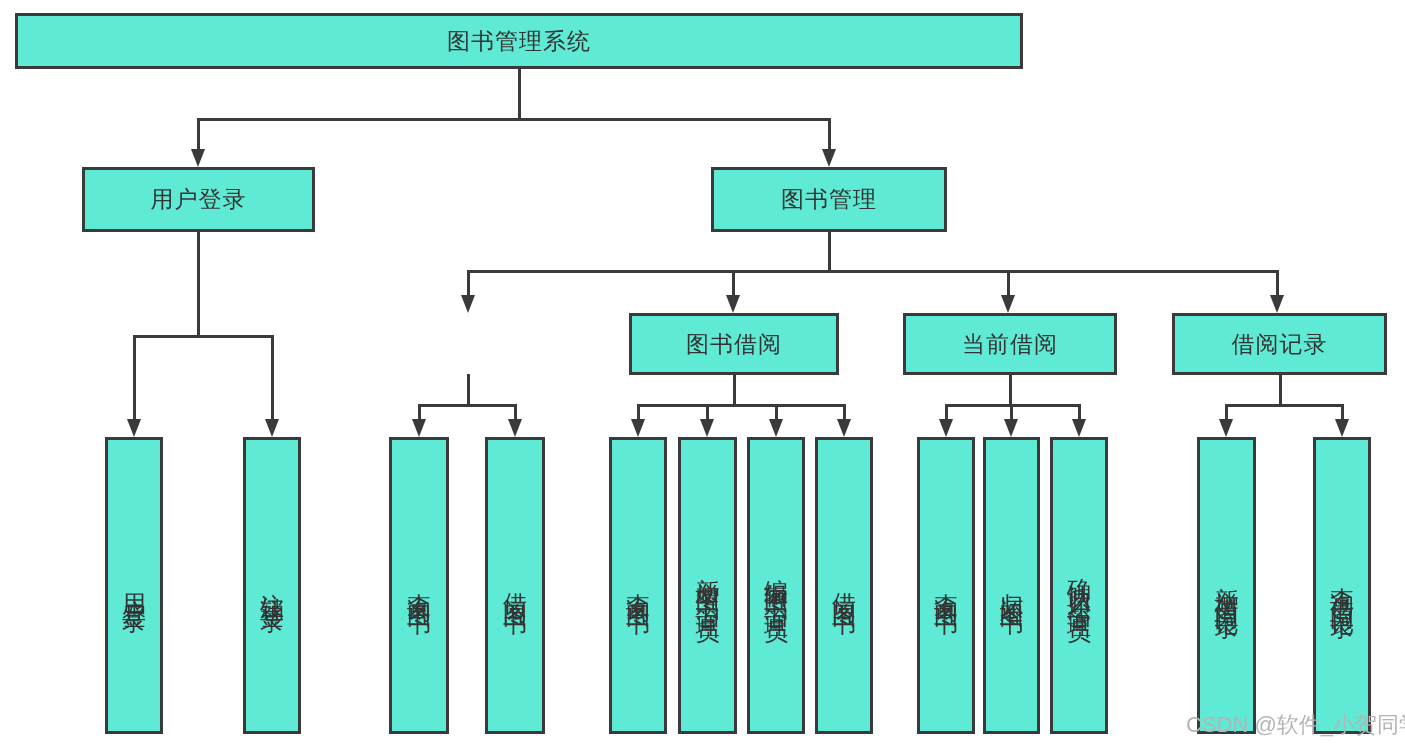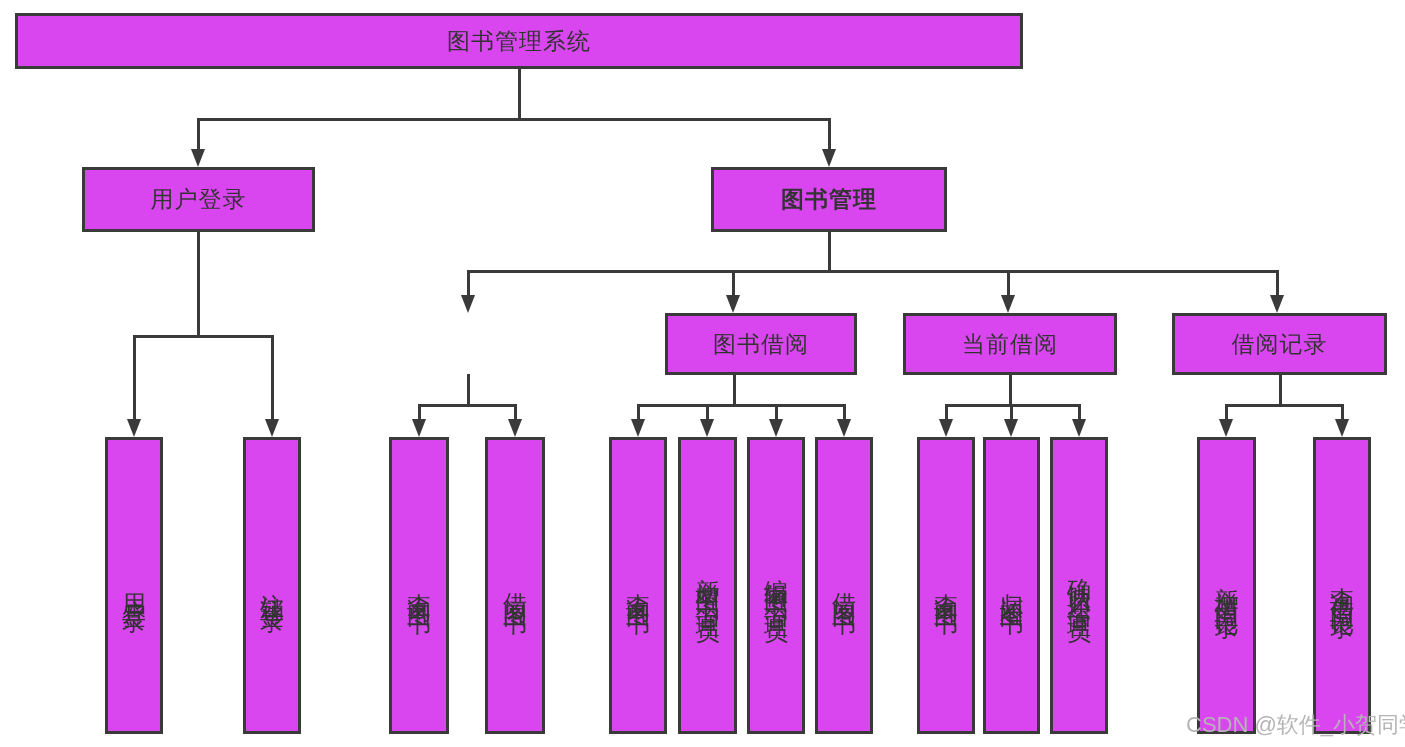--- a/index.html
+++ b/index.html
@@ -4,21 +4,21 @@
 <style>
   :root{
     --line:#3a3a3a; --text:#333333; --watermark:#b5b5b5; --background:#ffffff;
   }
   *{margin:0;padding:0;box-sizing:border-box;}
   html,body{background:var(--background);}
   body{font-family:"Liberation Sans","DejaVu Sans",sans-serif;}
   .canvas{position:relative;width:1405px;height:747px;background:var(--background);overflow:hidden;}
 
   .box{
-    position:absolute;background:#d946ef;border:3px solid var(--line);
+    position:absolute;background:#5eead4;border:3px solid var(--line);
     display:flex;align-items:center;justify-content:center;
     color:var(--text);
   }
   .box.h{font-size:23px;letter-spacing:1px;}
   .box.leaf{font-size:24px;}
   .leaf .vtext{
     writing-mode:vertical-rl;text-orientation:mixed;
     letter-spacing:6px;line-height:1;white-space:nowrap;
   }
 
@@ -46,21 +46,21 @@
   <div class="vl" style="left:518px;top:68px;height:52px;"></div>
   <div class="hl" style="left:197px;top:118px;width:633px;"></div>
   <div class="vl" style="left:197px;top:118px;height:33px;"></div>
   <div class="arw" style="left:191px;top:149px;"></div>
   <div class="vl" style="left:828px;top:118px;height:33px;"></div>
   <div class="arw" style="left:822px;top:149px;"></div>
 
   <div class="box h" style="left:82px;top:167px;width:233px;height:65px;">
     <span>用户登录</span>
   </div>
-  <div class="box h" style="left:711px;top:167px;width:236px;height:65px;font-weight:bold;">
+  <div class="box h" style="left:711px;top:167px;width:236px;height:65px;">
     <span>图书管理</span>
   </div>
 
   <div class="vl" style="left:197px;top:232px;height:105px;"></div>
   <div class="hl" style="left:133px;top:335px;width:141px;"></div>
   <div class="vl" style="left:133px;top:335px;height:86px;"></div>
   <div class="arw" style="left:127px;top:419px;"></div>
   <div class="vl" style="left:271px;top:335px;height:86px;"></div>
   <div class="arw" style="left:265px;top:419px;"></div>
 
@@ -68,21 +68,21 @@
   <div class="hl" style="left:467px;top:270px;width:812px;"></div>
   <div class="vl" style="left:467px;top:270px;height:27px;"></div>
   <div class="arw" style="left:461px;top:295px;"></div>
   <div class="vl" style="left:732px;top:270px;height:27px;"></div>
   <div class="arw" style="left:726px;top:295px;"></div>
   <div class="vl" style="left:1007px;top:270px;height:27px;"></div>
   <div class="arw" style="left:1001px;top:295px;"></div>
   <div class="vl" style="left:1276px;top:270px;height:27px;"></div>
   <div class="arw" style="left:1270px;top:295px;"></div>
 
-  <div class="box h" style="left:629px;top:313px;width:192px;height:62px;margin-left:36px;">
+  <div class="box h" style="left:629px;top:313px;width:210px;height:62px;">
     <span>图书借阅</span>
   </div>
   <div class="box h" style="left:1172px;top:313px;width:215px;height:62px;">
     <span>借阅记录</span>
   </div>
   <div class="box h" style="left:903px;top:313px;width:214px;height:62px;">
     <span>当前借阅</span>
   </div>
 
   <div class="vl" style="left:467px;top:374px;height:32px;"></div>

